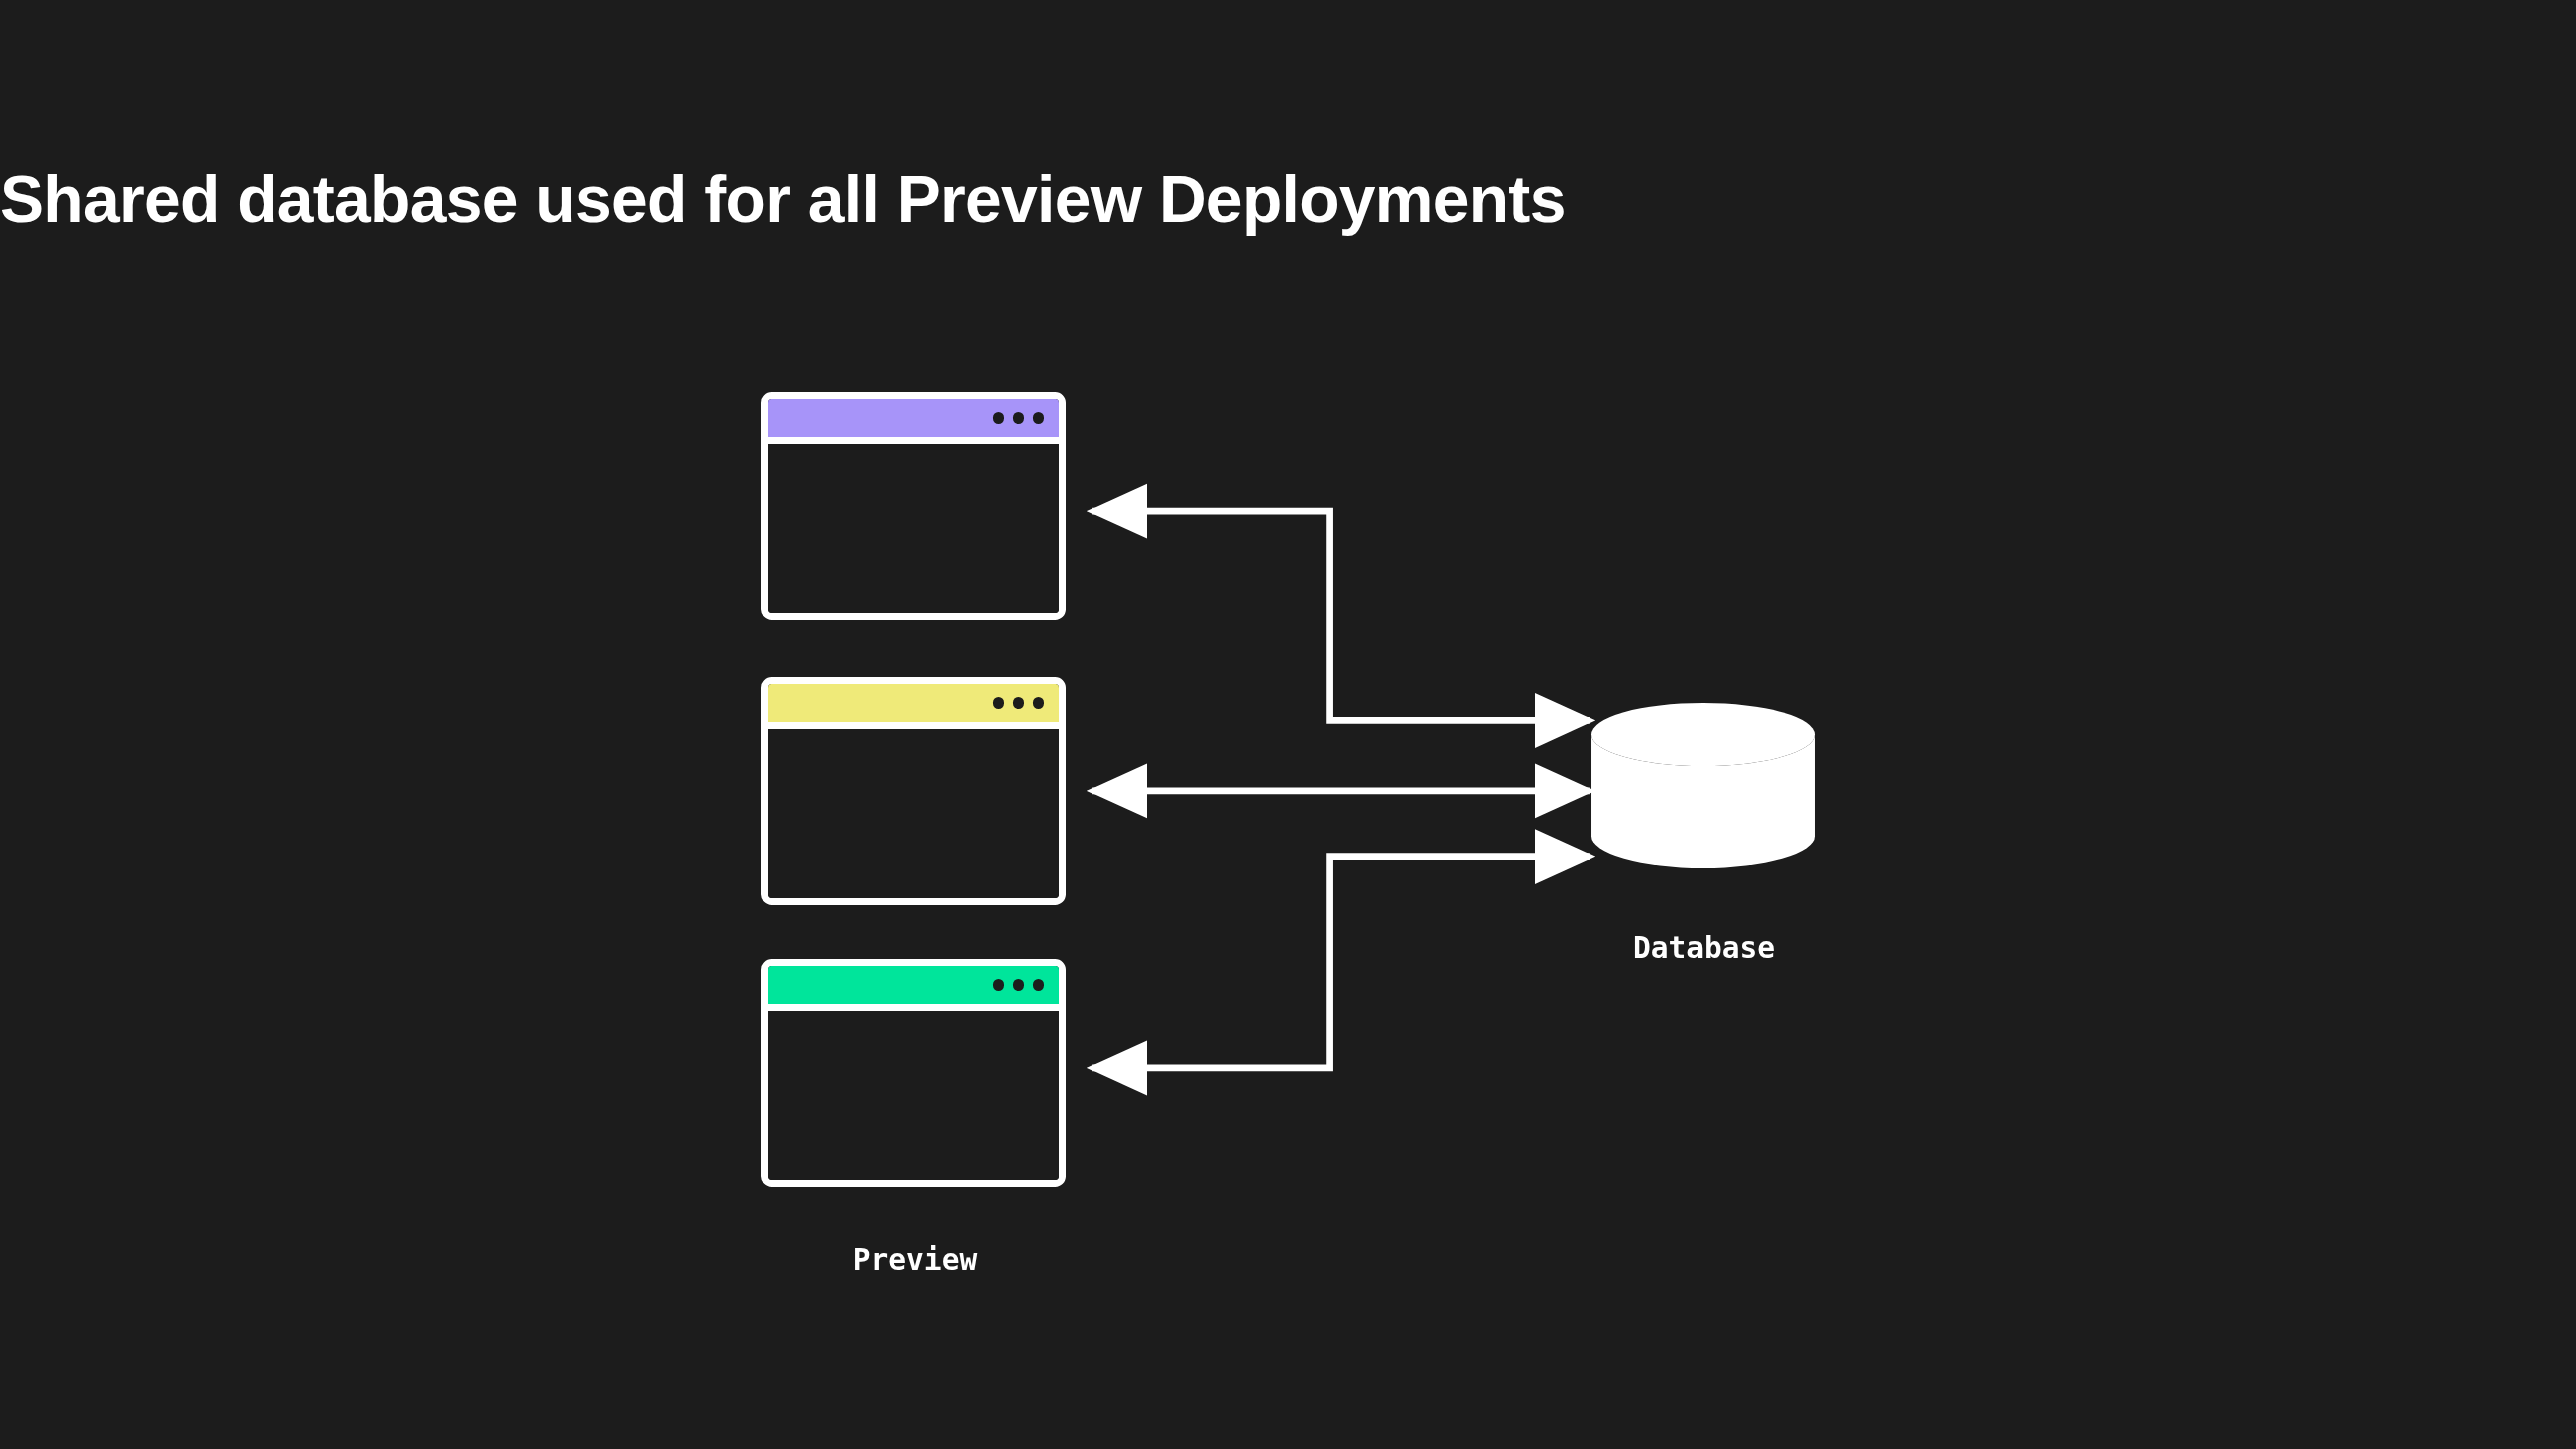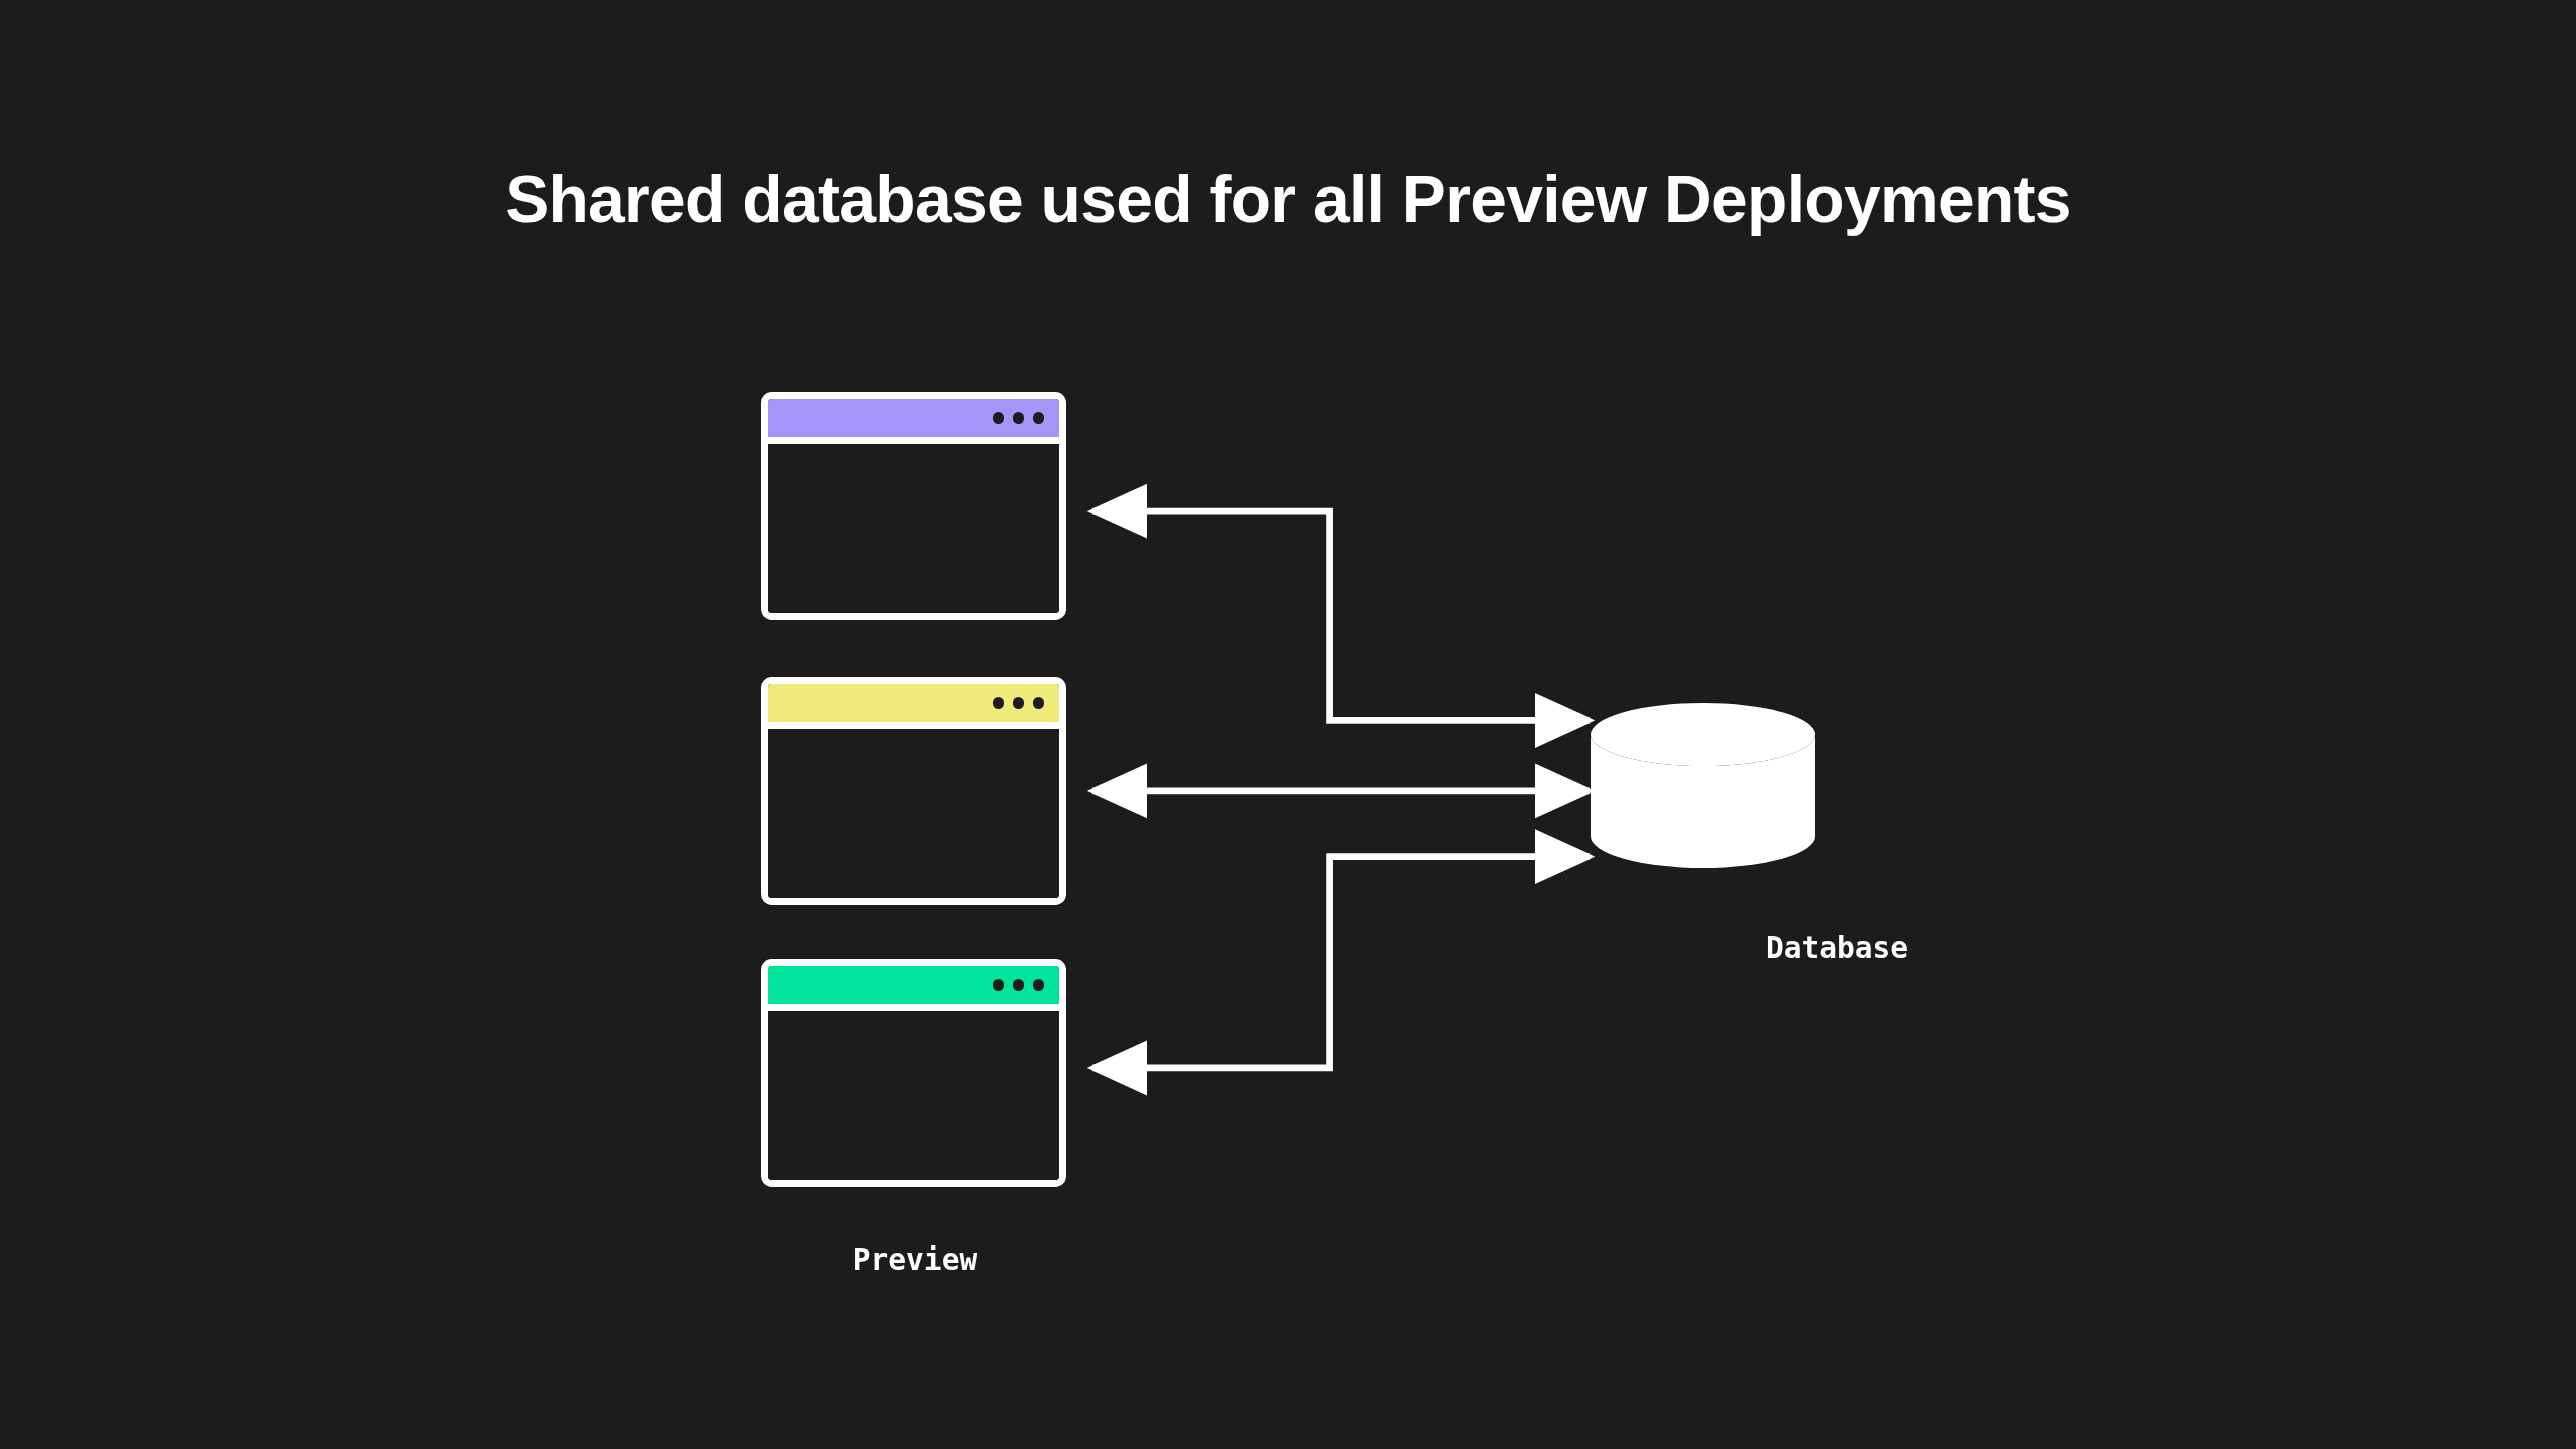--- a/index.html
+++ b/index.html
@@ -16,21 +16,20 @@
     overflow: hidden;
     font-family: "Liberation Sans", sans-serif;
   }
 
   
   #diagram-title {
     position: absolute;
     left: 0;
     top: 163px;
     width: 2576px;
-    text-align: center;
     color: #ffffff;
     font-family: "Liberation Sans", sans-serif;
     font-weight: bold;
     font-size: 66px;
     letter-spacing: -0.7px;
     line-height: 1.1;
     white-space: nowrap;
   }
 
   
@@ -99,21 +98,20 @@
   }
   #label-previews {
     left: 711px;
     top: 1243px;
     width: 408px;
   }
   #label-database {
     left: 1500px;
     top: 931px;
     width: 408px;
-    text-align: right;
   }
 
   
   #connectors {
     position: absolute;
     left: 0;
     top: 0;
     width: 2576px;
     height: 1449px;
     pointer-events: none;

